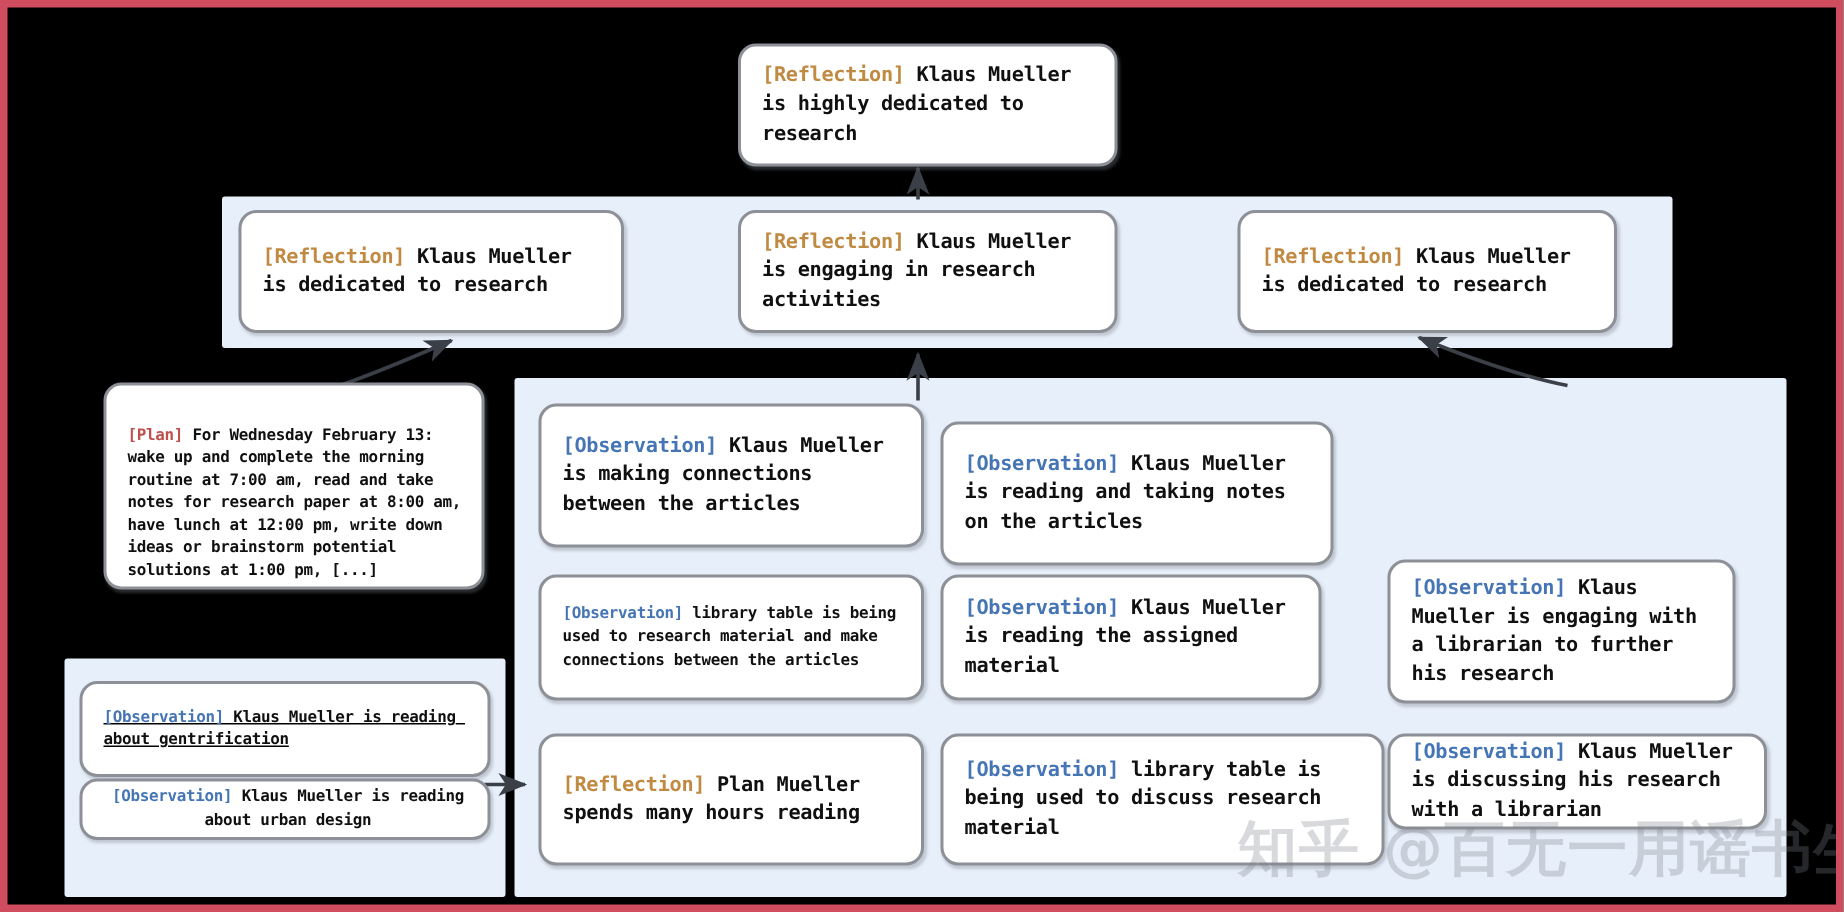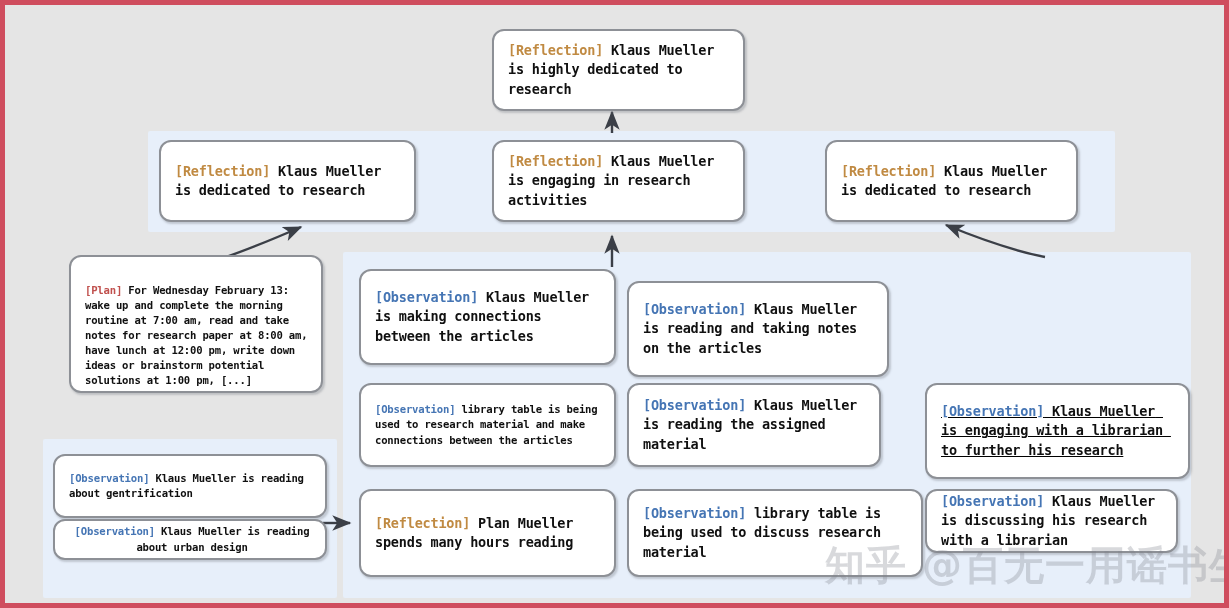--- a/index.html
+++ b/index.html
@@ -4,21 +4,21 @@
 <style>
   html, body {
     margin: 0;
     padding: 0;
     background: #ffffff;
   }
   #page {
     position: relative;
     width: 1229px;
     height: 608px;
-    background: #e5e5e5;
+    background: #000000;
     box-sizing: border-box;
     border: 5px solid #cf4d5e;
     overflow: hidden;
     font-family: "DejaVu Sans Mono", "Liberation Mono", monospace;
   }
   .panel {
     position: absolute;
     background: #e7effa;
     border-radius: 2px;
   }
@@ -109,21 +109,21 @@
   </div>
 
   <div class="node fs-normal" style="left:820px; top:135px; width:253px; height:82px;">
     <div class="txt"><span class="tag-reflection">[Reflection]</span><span> Klaus Mueller is dedicated to research</span></div>
   </div>
 
   <div class="node fs-tiny" style="left:64px; top:250px; width:254px; height:138px; align-items:flex-start; padding-top:26px;">
     <div class="txt"><span class="tag-plan">[Plan]</span><span> For Wednesday February 13: wake up and complete the morning routine at 7:00 am, read and take notes for research paper at 8:00 am, have lunch at 12:00 pm, write down ideas or brainstorm potential solutions at 1:00 pm, [...]</span></div>
   </div>
 
-  <div class="node fs-tiny" style="left:48px; top:449px; width:274px; height:64px;">
+  <div class="node fs-tiny" style="left:48px; top:449px; width:274px; height:64px;text-decoration:underline;">
     <div class="txt"><span class="tag-observation">[Observation]</span><span> Klaus Mueller is reading about gentrification</span></div>
   </div>
 
   <div class="node fs-tiny" style="left:48px; top:514px; width:274px; height:41px;text-align:center;">
     <div class="txt"><span class="tag-observation">[Observation]</span><span> Klaus Mueller is reading about urban design</span></div>
   </div>
 
   <div class="node fs-normal" style="left:354px; top:264px; width:257px; height:96px;">
     <div class="txt"><span class="tag-observation">[Observation]</span><span> Klaus Mueller is making connections between the articles</span></div>
   </div>
@@ -142,21 +142,21 @@
 
   <div class="node fs-normal" style="left:622px; top:378px; width:254px; height:84px;">
     <div class="txt"><span class="tag-observation">[Observation]</span><span> Klaus Mueller is reading the assigned material</span></div>
   </div>
 
   <div class="node fs-normal" style="left:622px; top:484px; width:296px; height:88px;">
     <div class="txt"><span class="tag-observation">[Observation]</span><span> library table is being used to discuss research material</span></div>
   </div>
 
 
-  <div class="node fs-normal" style="left:920px; top:378px; width:265px; height:96px;text-decoration:underline;">
+  <div class="node fs-normal" style="left:920px; top:368px; width:232px; height:96px;">
     <div class="txt"><span class="tag-observation">[Observation]</span><span> Klaus Mueller is engaging with a librarian to further his research</span></div>
   </div>
 
   <div class="node fs-normal" style="left:920px; top:484px; width:253px; height:64px;">
     <div class="txt"><span class="tag-observation">[Observation]</span><span> Klaus Mueller is discussing his research with a librarian</span></div>
   </div>
 
   <div class="watermark">知乎 @百无一用谣书生</div>
 
 </div>

